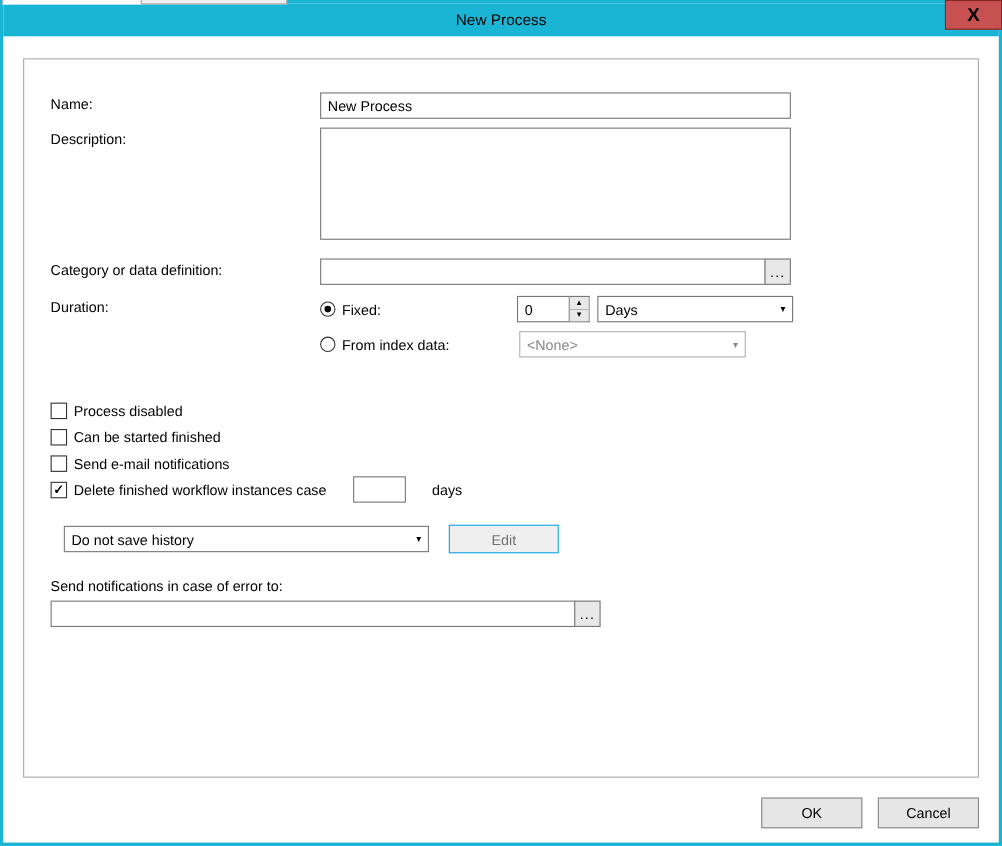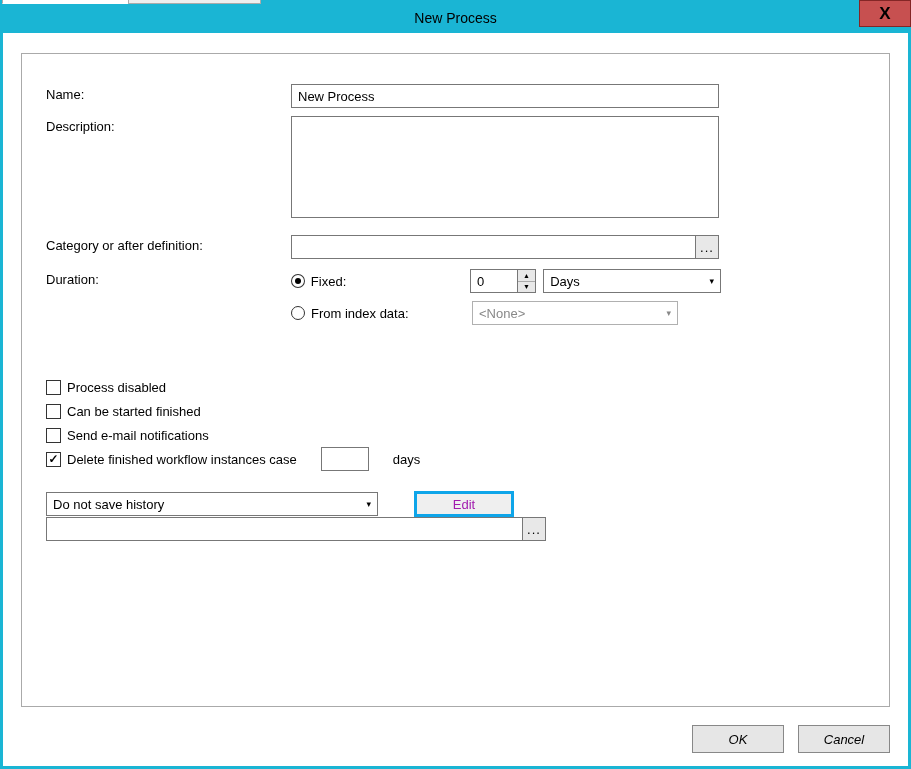--- a/index.html
+++ b/index.html
@@ -204,21 +204,21 @@
   }
   .combo.disabled {
     color: #888;
     border-color: #b0b0b0;
   }
   .combo .arrow {
     padding: 0 6px;
     font-size: 9px;
   }
   .cblock {
-    margin-top: 50px;
+    margin-top: 36px;
   }
   .checkrow {
     display: flex;
     align-items: center;
     height: 24px;
     gap: 6px;
   }
   .cbox {
     width: 15px; height: 15px;
     border: 1px solid #333;
@@ -238,34 +238,33 @@
   .hist-row {
     display: flex;
     align-items: center;
     margin-top: 20px;
     gap: 22px;
   }
   .hist-row .lbl { width: 245px; padding-top: 0; }
   .hist-combo { width: 332px; }
   .edit-btn {
     width: 100px; height: 26px;
-    border: 3px solid #0ea5e9;
+    border: 1px solid #0ea5e9;
     background: #efefef;
-    color: #a21caf;
+    color: #737373;
     display: flex; align-items: center; justify-content: center;
   }
   .notif-lbl { margin-top: 22px; margin-bottom: 6px; }
   .notif-picker { width: 500px; display: flex; }
   .notif-picker .picker-input { flex: 1; }
   .buttons-row {
     display: flex;
     justify-content: flex-end;
     gap: 14px;
     margin-top: 18px;
-    font-style: italic;
   }
   .dlg-btn {
     width: 92px; height: 28px;
     border: 1px solid #888;
     background: #e6e6e6;
     display: flex; align-items: center; justify-content: center;
     cursor: pointer;
   }
 </style>
 </head>
@@ -301,21 +300,21 @@
         </div>
 
         <div class="row">
           <div class="lbl">Description:</div>
           <div class="field-col">
             <textarea class="txtarea" style=""></textarea>
           </div>
         </div>
 
         <div class="row" style="margin-top:14px;">
-          <div class="lbl">Category or after definition:</div>
+          <div class="lbl">Category or data definition:</div>
           <div class="field-col">
             <div class="picker-wrap">
               <input class="picker-input" type="text" value="" style="">
               <div class="picker-btn">
                 <span>...</span>
               </div>
             </div>
           </div>
         </div>
 
@@ -369,31 +368,32 @@
           </div>
           <div class="checkrow">
             <span class="cbox checked"></span>
             <span>Delete finished workflow instances case</span>
             <input class="days-input" type="text" value="" style="">
             <span>days</span>
           </div>
         </div>
 
         <div class="hist-row">
-          <div style="display:flex; gap:36px; align-items:center;">
+          <div style="display:flex; gap:18px; align-items:center;margin-left:12px;">
             <div class="combo hist-combo">
               <span>Do not save history</span>
               <span class="arrow">▾</span>
             </div>
             <div class="edit-btn">
               <span>Edit</span>
             </div>
           </div>
         </div>
 
+        <div class="notif-lbl">Send notifications in case of error to:</div>
         <div class="notif-picker">
           <input class="picker-input" type="text" value="" style="">
           <div class="picker-btn">
             <span>...</span>
           </div>
         </div>
 
       </div>
     </div>
 

